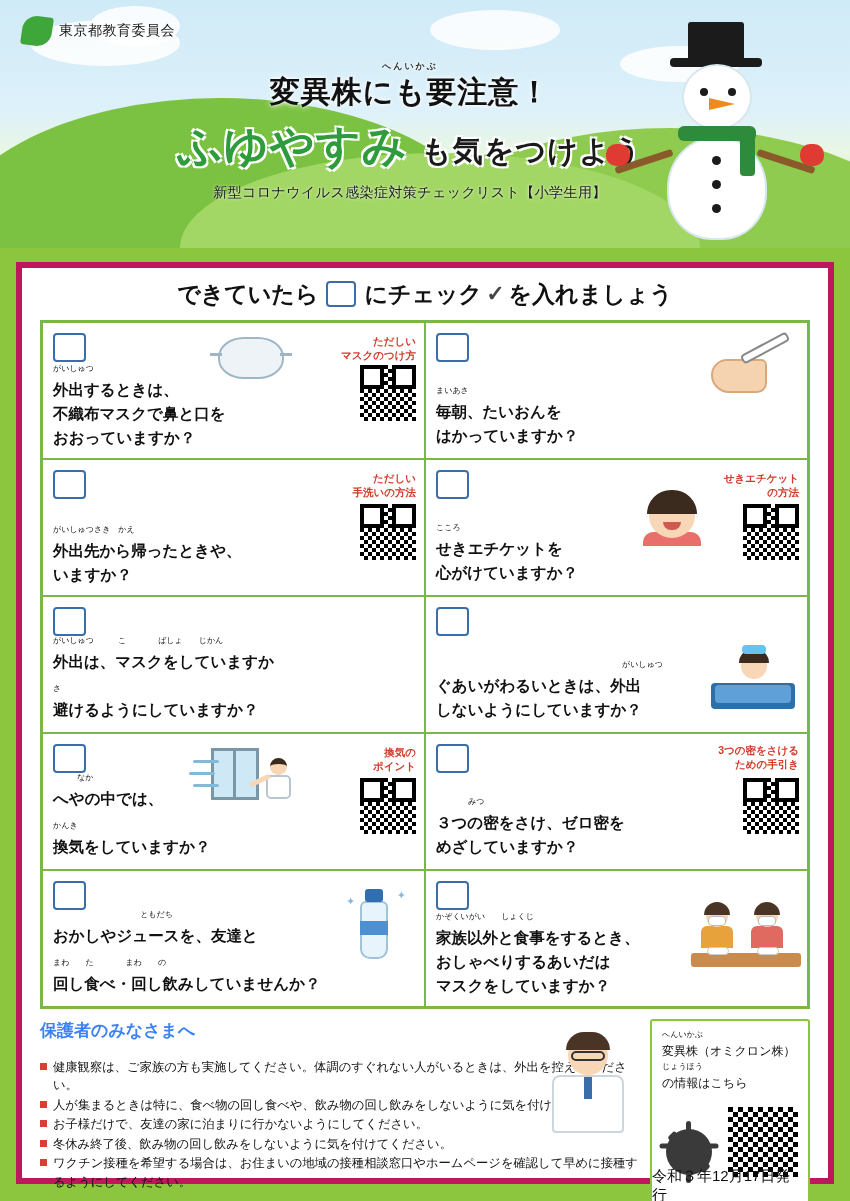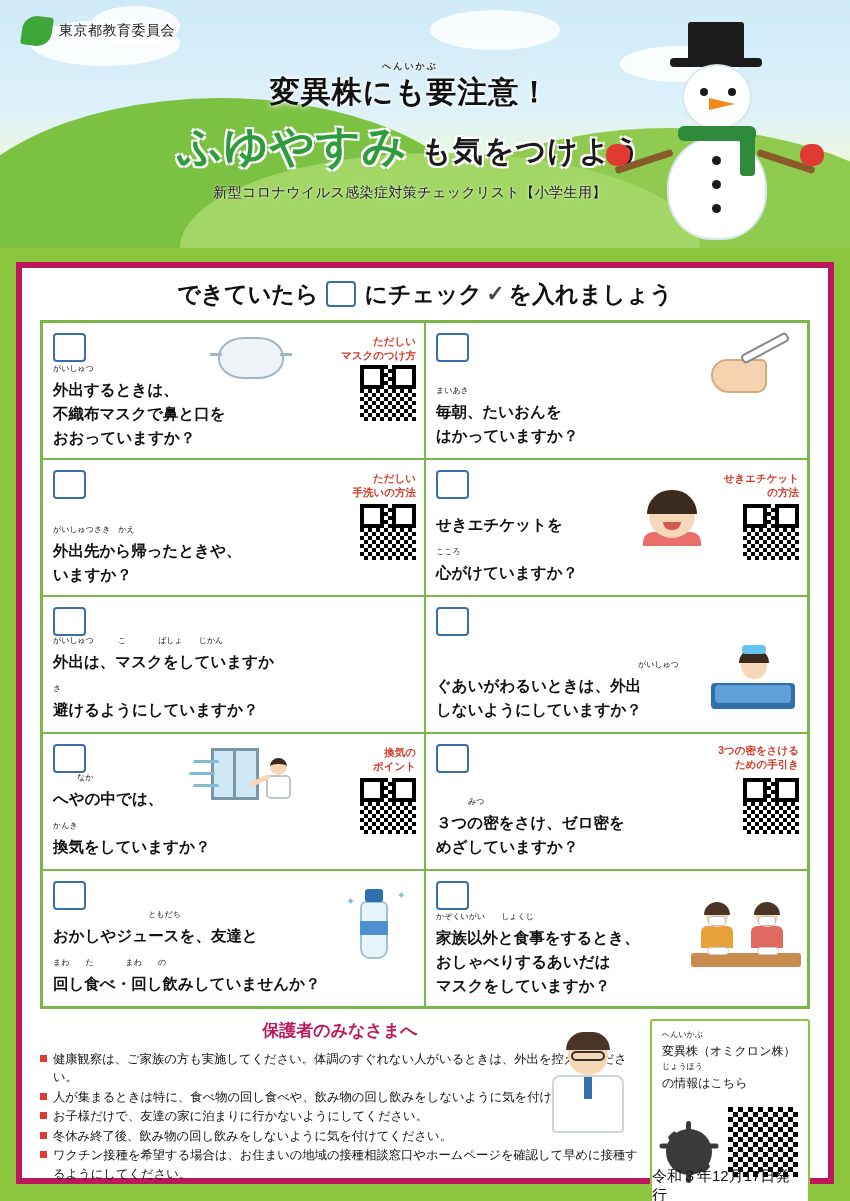--- a/index.html
+++ b/index.html
@@ -116,21 +116,21 @@
     border: 1px solid #7ab648;
     height: 137px;
     padding: 10px 8px 8px 10px;
     overflow: hidden;
   }
   .cbox {
     position:absolute; left: 10px; top: 10px;
     width: 33px; height: 29px; border: 2px solid #3a6ea8; border-radius: 4px; background:#fff;
   }
   .ctext {
-    position: absolute; left: 10px; bottom: 8px; right: 8px;
+    position: absolute; left: 10px; bottom: 8px; right: 24px;
     font-size: 15.5px; font-weight: bold; color:#111; line-height: 1.55;
   }
   .ctext.t2 { bottom: 10px; }
   .rb { font-size: 8px; font-weight: normal; }
 
   .qr {
     position: absolute;
     width: 56px; height: 56px;
     background:
       repeating-linear-gradient(90deg,#000 0 4px,#fff 4px 8px),
@@ -196,21 +196,21 @@
   .fm-body { position:absolute; left:2px; top:21px; width:32px;height:22px;background:#e8a23c;border-radius:6px 6px 0 0; }
   .fm-table { position:absolute; left:0; bottom:0; width:110px;height:14px;background:#c98c4e;border-radius:3px; }
   .fm-plate { position:absolute; bottom:12px; width:22px;height:8px;background:#fff;border:1px solid #ccc;border-radius:4px; }
 
   
   .footer {
     margin: 10px 18px 0 18px; height: 194px; position: relative;
     display: flex; gap: 10px;
   }
   .f-left { width: 600px; position: relative; }
-  .f-title { font-size: 17px; font-weight: bold; color: #be185d; margin-bottom: 8px; text-align: center; }
+  .f-title { font-size: 17px; font-weight: bold; color: #3b82f6; margin-bottom: 16px; }
   .f-list { list-style: none; }
   .f-list li {
     position: relative; padding-left: 13px; font-size: 12.3px; line-height: 1.5; color:#111;
     margin-bottom: 1px;
   }
   .f-list li::before {
     content:""; position:absolute; left:0; top:5px; width:7px;height:7px; background:#e03b33;
   }
   .doctor { position: absolute; right: 6px; top: 16px; width: 92px; height: 100px; }
   .dc-head { position:absolute; left:26px; top:0; width:40px;height:40px;background:#f7d7b6;border-radius:50%; }
@@ -357,22 +357,22 @@
           <div class="fa-head"></div>
           <div class="fa-hair"></div>
           <div class="fa-mouth"></div>
         </div>
         <div class="qr-label" style="right:8px; top:12px;">
           <div>せきエチケット</div>
           <div>の方法</div>
         </div>
         <div class="qr" style="right:8px; top:44px;"></div>
         <div class="ctext t2">
+          <div><span class="rb">こころ</span></div>
           <div>せきエチケットを</div>
-          <div><span class="rb">こころ</span></div>
           <div>心がけていますか？</div>
         </div>
       </div>
 
       <div class="cell">
         <div class="cbox"></div>
         <div class="ctext t2">
           <div><span class="rb">がいしゅつ　　　こ　　　　ばしょ　　じかん</span></div>
           <div>外出は、マスクをしていますか</div>
           <div><span class="rb">さ</span></div>

